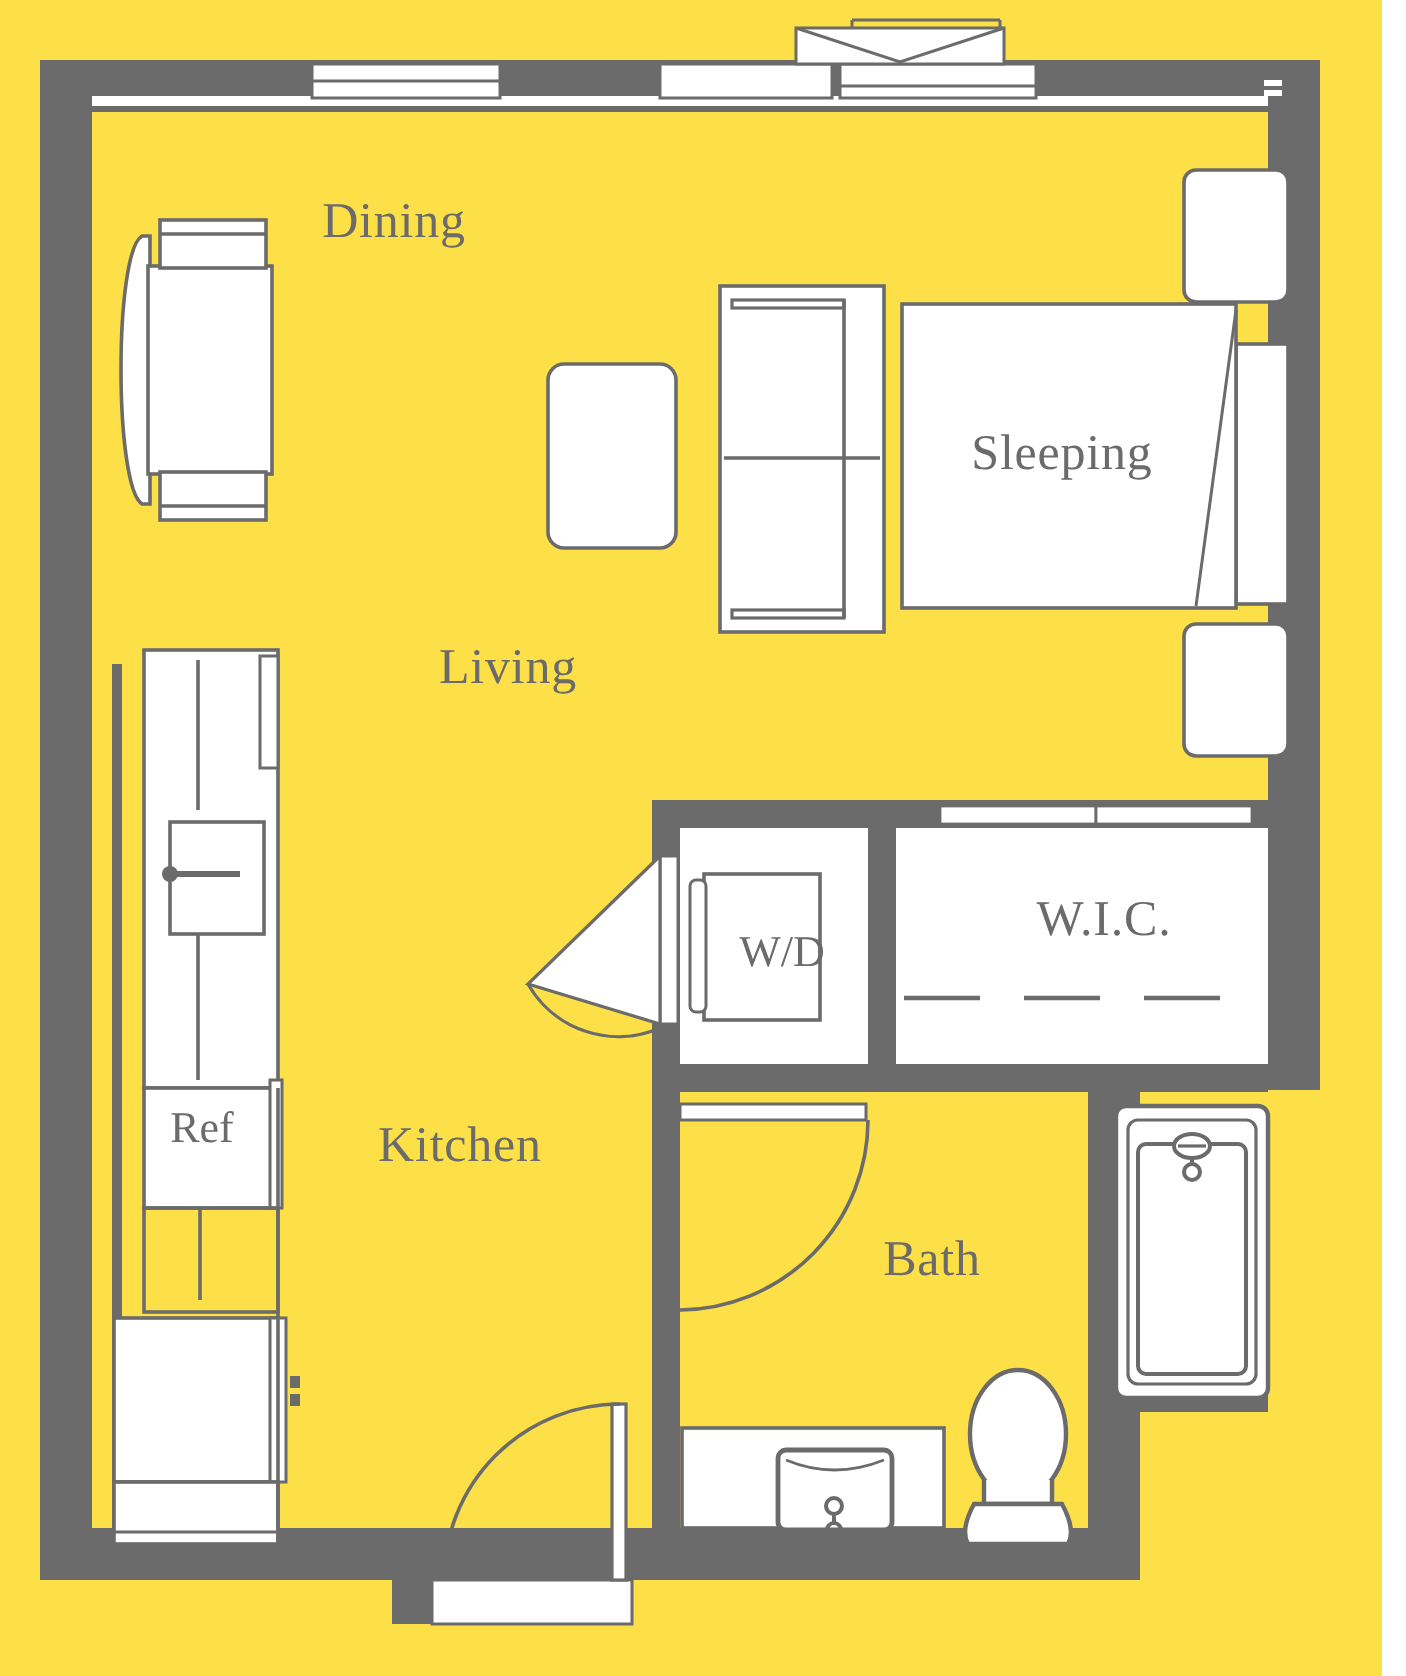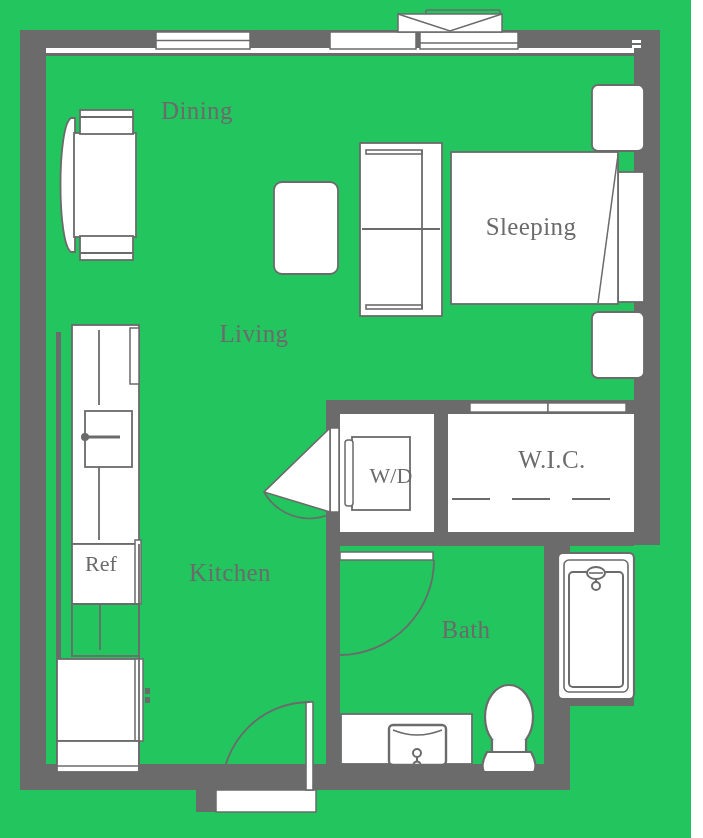--- a/index.html
+++ b/index.html
@@ -10,21 +10,21 @@
   body {
     width: 703px;
     height: 838px;
     font-family: "Liberation Serif", "DejaVu Serif", serif;
     overflow: hidden;
   }
   #floorplan-root {
     position: relative;
     width: 691px;
     height: 838px;
-    background: #22c55e;
+    background: #fde047;
   }
   #floorplan-svg {
     display: block;
     width: 703px;
     height: 838px;
   }
   .room-label {
     font-family: "Liberation Serif", "DejaVu Serif", serif;
     fill: #6b6b6b;
     font-size: 25px;

